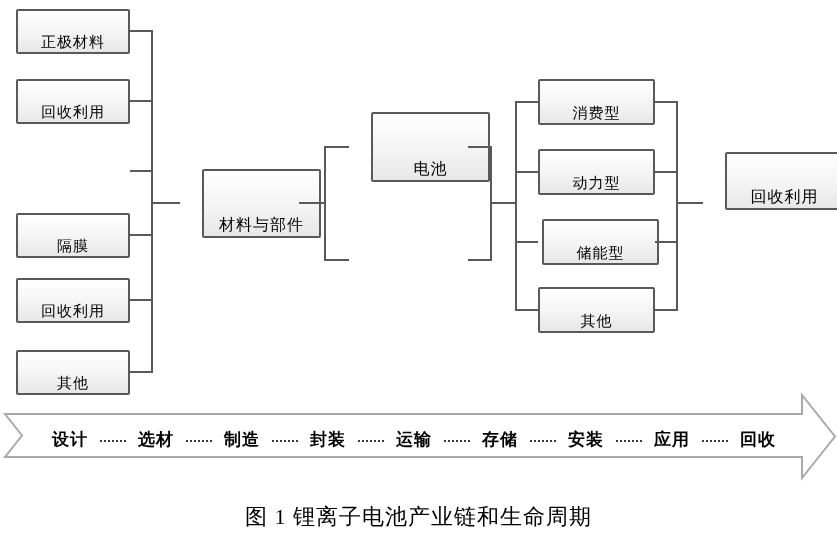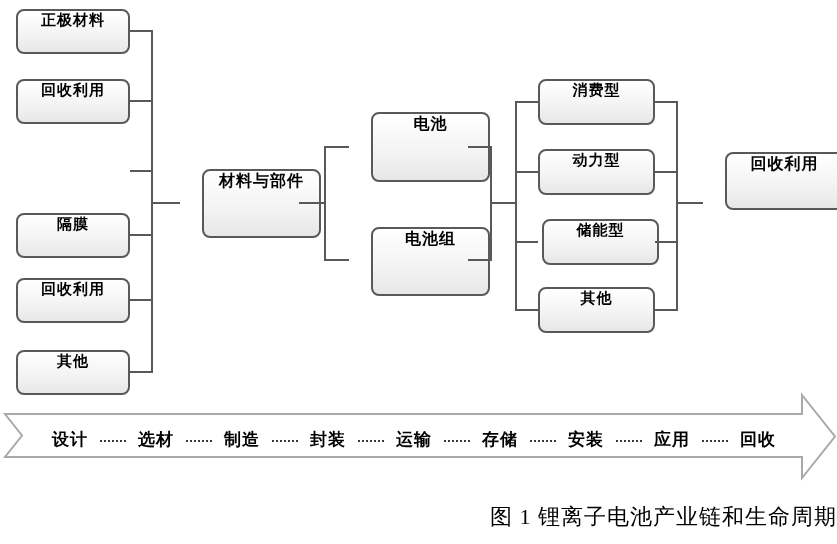--- a/index.html
+++ b/index.html
@@ -7,24 +7,24 @@
     position:relative;
     width:837px;height:544px;
     background:#ffffff;
     font-family:"Liberation Sans","DejaVu Sans",sans-serif;
     overflow:hidden;
   }
   .node{
     position:absolute;
     box-sizing:border-box;
     border:2px solid #595959;
-    border-radius:8px;
+    border-radius:2px;
     background:linear-gradient(180deg,#ffffff 0%,#f4f4f4 55%,#e7e7e7 100%);
-    display:flex;align-items:flex-start;justify-content:center;
-    color:#000;font-weight:bold;
+    display:flex;align-items:flex-end;justify-content:center;
+    color:#000;font-weight:normal;
     font-size:15px;letter-spacing:1px;
   }
   .node.big{font-size:16px;margin-left:22px;}
   .hline,.vline{position:absolute;background:#595959;}
   .hline{height:2px;}
   .vline{width:2px;}
   .arrow-svg{position:absolute;left:0;top:390px;}
   .lifecycle-row{
     position:absolute;left:8px;top:414px;width:794px;height:43px;
     box-sizing:border-box;
@@ -32,21 +32,21 @@
     padding:8px 26px 0 44px;
     font-weight:bold;font-size:17px;color:#000;letter-spacing:1px;
   }
   .dots{
     display:inline-block;width:26px;height:0;
     border-top:2px dotted #3a3a3a;
     margin-top:2px;
   }
   .caption{
     position:absolute;left:0;top:502px;width:100%;
-    text-align:right;
+    text-align:center;
     font-family:"Liberation Serif","DejaVu Serif",serif;
     font-size:22px;color:#000;letter-spacing:1px;
   }
 </style>
 </head>
 <body>
 
 <div class="stage">
 
   <div class="node" style="left:16px;top:9px;width:114px;height:45px">
@@ -78,23 +78,20 @@
       <span>材料与部件</span>
     </div>
 
   <div class="hline" style="left:299px;top:202px;width:27px"></div>
   <div class="vline" style="left:324px;top:146px;height:115px"></div>
   <div class="hline" style="left:324px;top:146px;width:25px"></div>
   <div class="hline" style="left:324px;top:259px;width:25px"></div>
 
   <div class="node big" style="left:349px;top:112px;width:119px;height:70px">
       <span>电池</span>
-    </div>
-  <div class="node big" style="left:349px;top:227px;width:119px;height:69px">
-      <span>电池组</span>
     </div>
 
   <div class="hline" style="left:468px;top:146px;width:24px"></div>
   <div class="hline" style="left:468px;top:259px;width:24px"></div>
   <div class="vline" style="left:490px;top:146px;height:115px"></div>
   <div class="hline" style="left:490px;top:202px;width:27px"></div>
   <div class="vline" style="left:515px;top:101px;height:210px"></div>
   <div class="hline" style="left:515px;top:101px;width:23px"></div>
   <div class="hline" style="left:515px;top:171px;width:23px"></div>
   <div class="hline" style="left:515px;top:241px;width:23px"></div>

